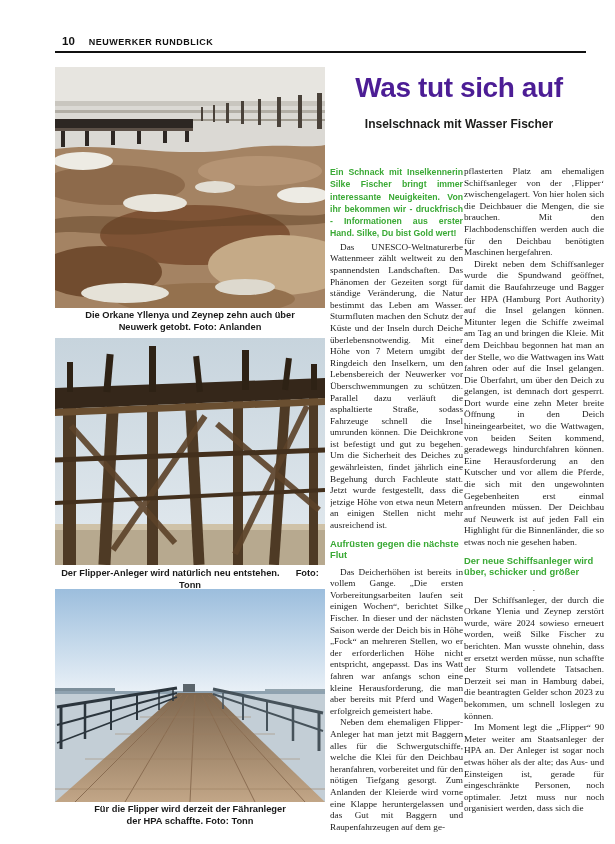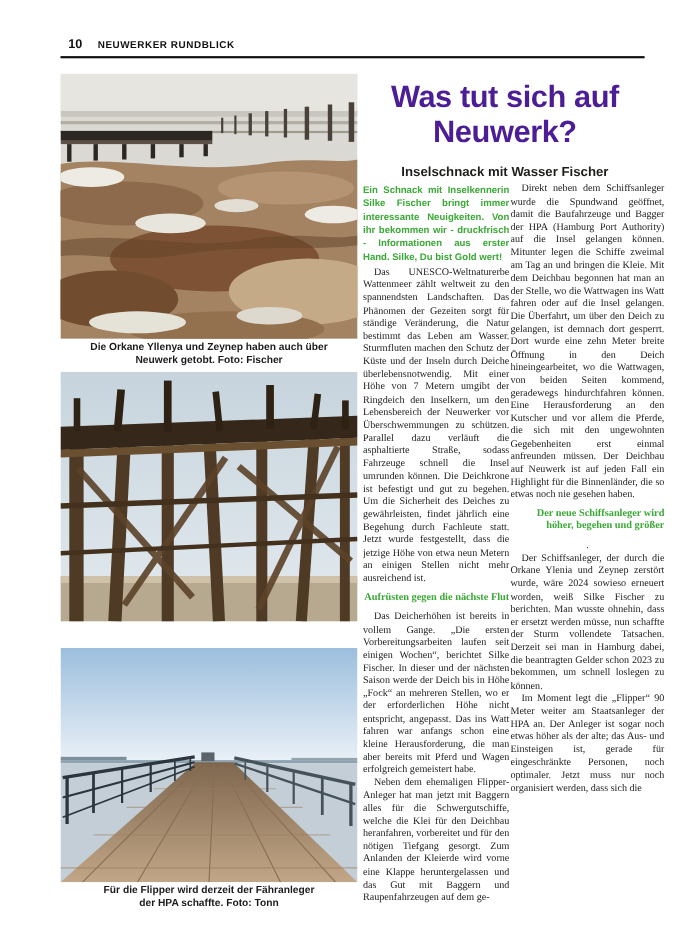--- a/index.html
+++ b/index.html
@@ -36,22 +36,22 @@
     font-size:12px;color:#1d1d1b;}
   
   .textcols{position:absolute;left:330px;top:154px;width:280px;display:flex;gap:1px;}
   .col{overflow:hidden;}
   .col1{width:133px;}
   .col2{width:140px;}
   .body{margin:0;font-size:9.2px;line-height:11.6px;text-align:justify;color:#1c1c1c;}
   .indent{text-indent:10px;}
   .intro{margin:0 0 2px 0;font-family:"Liberation Sans",sans-serif;font-weight:bold;
     font-size:8.7px;line-height:12.3px;text-align:justify;color:var(--green,#3aa935);}
-  .greenhead{margin:6px 0;font-family:Liberation Serif, serif;font-weight:bold;
-    font-size:9.4px;line-height:11.5px;text-align:right;color:var(--green,#3aa935);}
+  .greenhead{margin:6px 0;font-family:Liberation Sans, sans-serif;font-weight:bold;
+    font-size:9.4px;line-height:11.5px;text-align:left;color:var(--green,#3aa935);}
   .dotline{text-align:center;text-indent:0;line-height:9px;margin:0 0 2px 0;}
 </style>
 </head>
 <body>
 
 <div class="page">
 
   <div class="pagehead">
     <span class="pagenum">10</span>
     <span class="masthead">NEUWERKER RUNDBLICK</span>
@@ -95,22 +95,22 @@
       <ellipse cx="28" cy="94" rx="30" ry="9" fill="#edebe4"></ellipse>
       <ellipse cx="100" cy="136" rx="32" ry="9" fill="#e8e5dc"></ellipse>
       <ellipse cx="248" cy="128" rx="26" ry="8" fill="#edebe4"></ellipse>
       <ellipse cx="160" cy="120" rx="20" ry="6" fill="#e2ded4"></ellipse>
       <ellipse cx="70" cy="226" rx="44" ry="10" fill="#e5e2d8"></ellipse>
       <ellipse cx="190" cy="220" rx="30" ry="8" fill="#ddd9ce"></ellipse>
       <path d="M0,152 C56,142 118,162 178,150 C220,143 248,152 270,147 L270,156 C226,162 168,154 106,165 C62,172 24,162 0,166 Z" fill="#5f4126" opacity="0.5"></path>
     </svg>
   </figure>
   <div class="caption cap1">
-    <span class="capline">Die Orkane Yllenya und Zeynep haben auch über</span>
-    <span class="capline">Neuwerk getobt. Foto: Fischer</span>
+    <span class="capline">Die Orkane Yllenya und Zeynep zehn auch über</span>
+    <span class="capline">Neuwerk getobt. Foto: Anlanden</span>
   </div>
 
   <figure class="photo photo2">
     <svg viewBox="0 0 270 227" preserveAspectRatio="none">
       <defs>
         <linearGradient id="sky2" x1="0" y1="0" x2="0" y2="1">
           <stop offset="0" stop-color="#c7d4dd"></stop>
             <stop offset="1" stop-color="#e3eaef"></stop>
         </linearGradient>
       </defs>
@@ -140,20 +140,23 @@
         <rect x="12" y="24" width="6" height="30"></rect>
         <rect x="50" y="16" width="7" height="38" transform="rotate(5 53 35)"></rect>
         <rect x="94" y="8" width="7" height="46"></rect>
         <rect x="140" y="18" width="6" height="36" transform="rotate(-6 143 36)"></rect>
         <rect x="187" y="12" width="7" height="40"></rect>
         <rect x="229" y="20" width="6" height="32" transform="rotate(7 232 36)"></rect>
         <rect x="256" y="26" width="6" height="26"></rect>
       </g>
     </svg>
   </figure>
+  <div class="caption cap2">
+    <span>Der Flipper-Anleger wird natürlich neu entstehen.</span><span class="credit">Foto: Tonn</span>
+  </div>
 
   <figure class="photo photo3">
     <svg viewBox="0 0 270 213" preserveAspectRatio="none">
       <defs>
         <linearGradient id="sky3" x1="0" y1="0" x2="0" y2="1">
           <stop offset="0" stop-color="#9cbedd"></stop>
             <stop offset="1" stop-color="#eaf1f7"></stop>
         </linearGradient>
         <linearGradient id="deck3" x1="0" y1="1" x2="0" y2="0">
           <stop offset="0" stop-color="#c2a687"></stop>
@@ -203,35 +206,35 @@
     </svg>
   </figure>
   <div class="caption cap3">
     <span class="capline">Für die Flipper wird derzeit der Fähranleger</span>
     <span class="capline">der HPA schaffte. Foto: Tonn</span>
   </div>
 
   <div class="titleblock">
     <h1 class="title">
       <span class="tline">Was tut sich auf</span>
-      <span class="tline">Neuwerk?</span>
     </h1>
     <div class="subtitle">Inselschnack mit Wasser Fischer</div>
   </div>
 
   <div class="textcols">
     <div class="col col1">
       <p class="intro">Ein Schnack mit Inselkennerin Silke Fischer bringt immer interessante Neuigkeiten. Von ihr bekommen wir - druckfrisch - Informationen aus erster Hand. Silke, Du bist Gold wert!</p>
       <p class="body indent">Das UNESCO-Weltnaturerbe Wattenmeer zählt weltweit zu den spannendsten Landschaften. Das Phänomen der Gezeiten sorgt für ständige Veränderung, die Natur bestimmt das Leben am Wasser. Sturmfluten machen den Schutz der Küste und der Inseln durch Deiche überlebensnotwendig. Mit einer Höhe von 7 Metern umgibt der Ringdeich den Inselkern, um den Lebensbereich der Neuwerker vor Überschwemmungen zu schützen. Parallel dazu verläuft die asphaltierte Straße, sodass Fahrzeuge schnell die Insel umrunden können. Die Deichkrone ist befestigt und gut zu begehen. Um die Sicherheit des Deiches zu gewährleisten, findet jährlich eine Begehung durch Fachleute statt. Jetzt wurde festgestellt, dass die jetzige Höhe von etwa neun Metern an einigen Stellen nicht mehr ausreichend ist.</p>
       <h3 class="greenhead">Aufrüsten gegen die nächste Flut</h3>
       <p class="body indent">Das Deicherhöhen ist bereits in vollem Gange. „Die ersten Vorbereitungsarbeiten laufen seit einigen Wochen“, berichtet Silke Fischer. In dieser und der nächsten Saison werde der Deich bis in Höhe „Fock“ an mehreren Stellen, wo er der erforderlichen Höhe nicht entspricht, angepasst. Das ins Watt fahren war anfangs schon eine kleine Herausforderung, die man aber bereits mit Pferd und Wagen erfolgreich gemeistert habe.</p>
       <p class="body indent">Neben dem ehemaligen Flipper-Anleger hat man jetzt mit Baggern alles für die Schwergutschiffe, welche die Klei für den Deichbau heranfahren, vorbereitet und für den nötigen Tiefgang gesorgt. Zum Anlanden der Kleierde wird vorne eine Klappe heruntergelassen und das Gut mit Baggern und Raupenfahrzeugen auf dem ge-</p>
     </div>
     <div class="col col2">
+      <p class="body">pflasterten Platz am ehemaligen Schiffsanleger von der ‚Flipper‘ zwischengelagert. Von hier holen sich die Deichbauer die Mengen, die sie brauchen. Mit den Flachbodenschiffen werden auch die für den Deichbau benötigten Maschinen hergefahren.</p>
       <p class="body indent">Direkt neben dem Schiffsanleger wurde die Spundwand geöffnet, damit die Baufahrzeuge und Bagger der HPA (Hamburg Port Authority) auf die Insel gelangen können. Mitunter legen die Schiffe zweimal am Tag an und bringen die Kleie. Mit dem Deichbau begonnen hat man an der Stelle, wo die Wattwagen ins Watt fahren oder auf die Insel gelangen. Die Überfahrt, um über den Deich zu gelangen, ist demnach dort gesperrt. Dort wurde eine zehn Meter breite Öffnung in den Deich hineingearbeitet, wo die Wattwagen, von beiden Seiten kommend, geradewegs hindurchfahren können. Eine Herausforderung an den Kutscher und vor allem die Pferde, die sich mit den ungewohnten Gegebenheiten erst einmal anfreunden müssen. Der Deichbau auf Neuwerk ist auf jeden Fall ein Highlight für die Binnenländer, die so etwas noch nie gesehen haben.</p>
-      <h3 class="greenhead">Der neue Schiffsanleger wird höher, begehen und größer</h3>
+      <h3 class="greenhead">Der neue Schiffsanleger wird über, schicker und größer</h3>
       <p class="body dotline">.</p>
       <p class="body indent">Der Schiffsanleger, der durch die Orkane Ylenia und Zeynep zerstört wurde, wäre 2024 sowieso erneuert worden, weiß Silke Fischer zu berichten. Man wusste ohnehin, dass er ersetzt werden müsse, nun schaffte der Sturm vollendete Tatsachen. Derzeit sei man in Hamburg dabei, die beantragten Gelder schon 2023 zu bekommen, um schnell loslegen zu können.</p>
       <p class="body indent">Im Moment legt die „Flipper“ 90 Meter weiter am Staatsanleger der HPA an. Der Anleger ist sogar noch etwas höher als der alte; das Aus- und Einsteigen ist, gerade für eingeschränkte Personen, noch optimaler. Jetzt muss nur noch organisiert werden, dass sich die</p>
     </div>
   </div>
 
 </div>
 
 </body></html>

